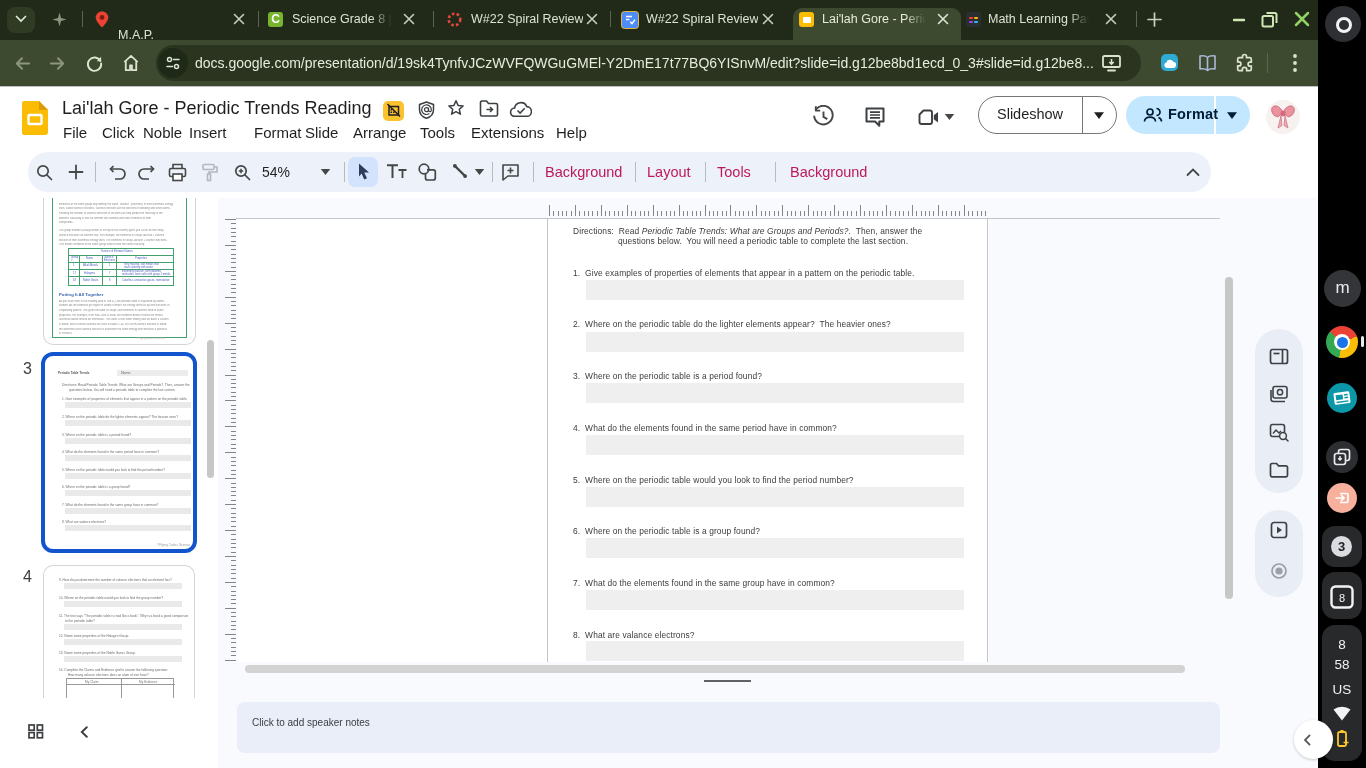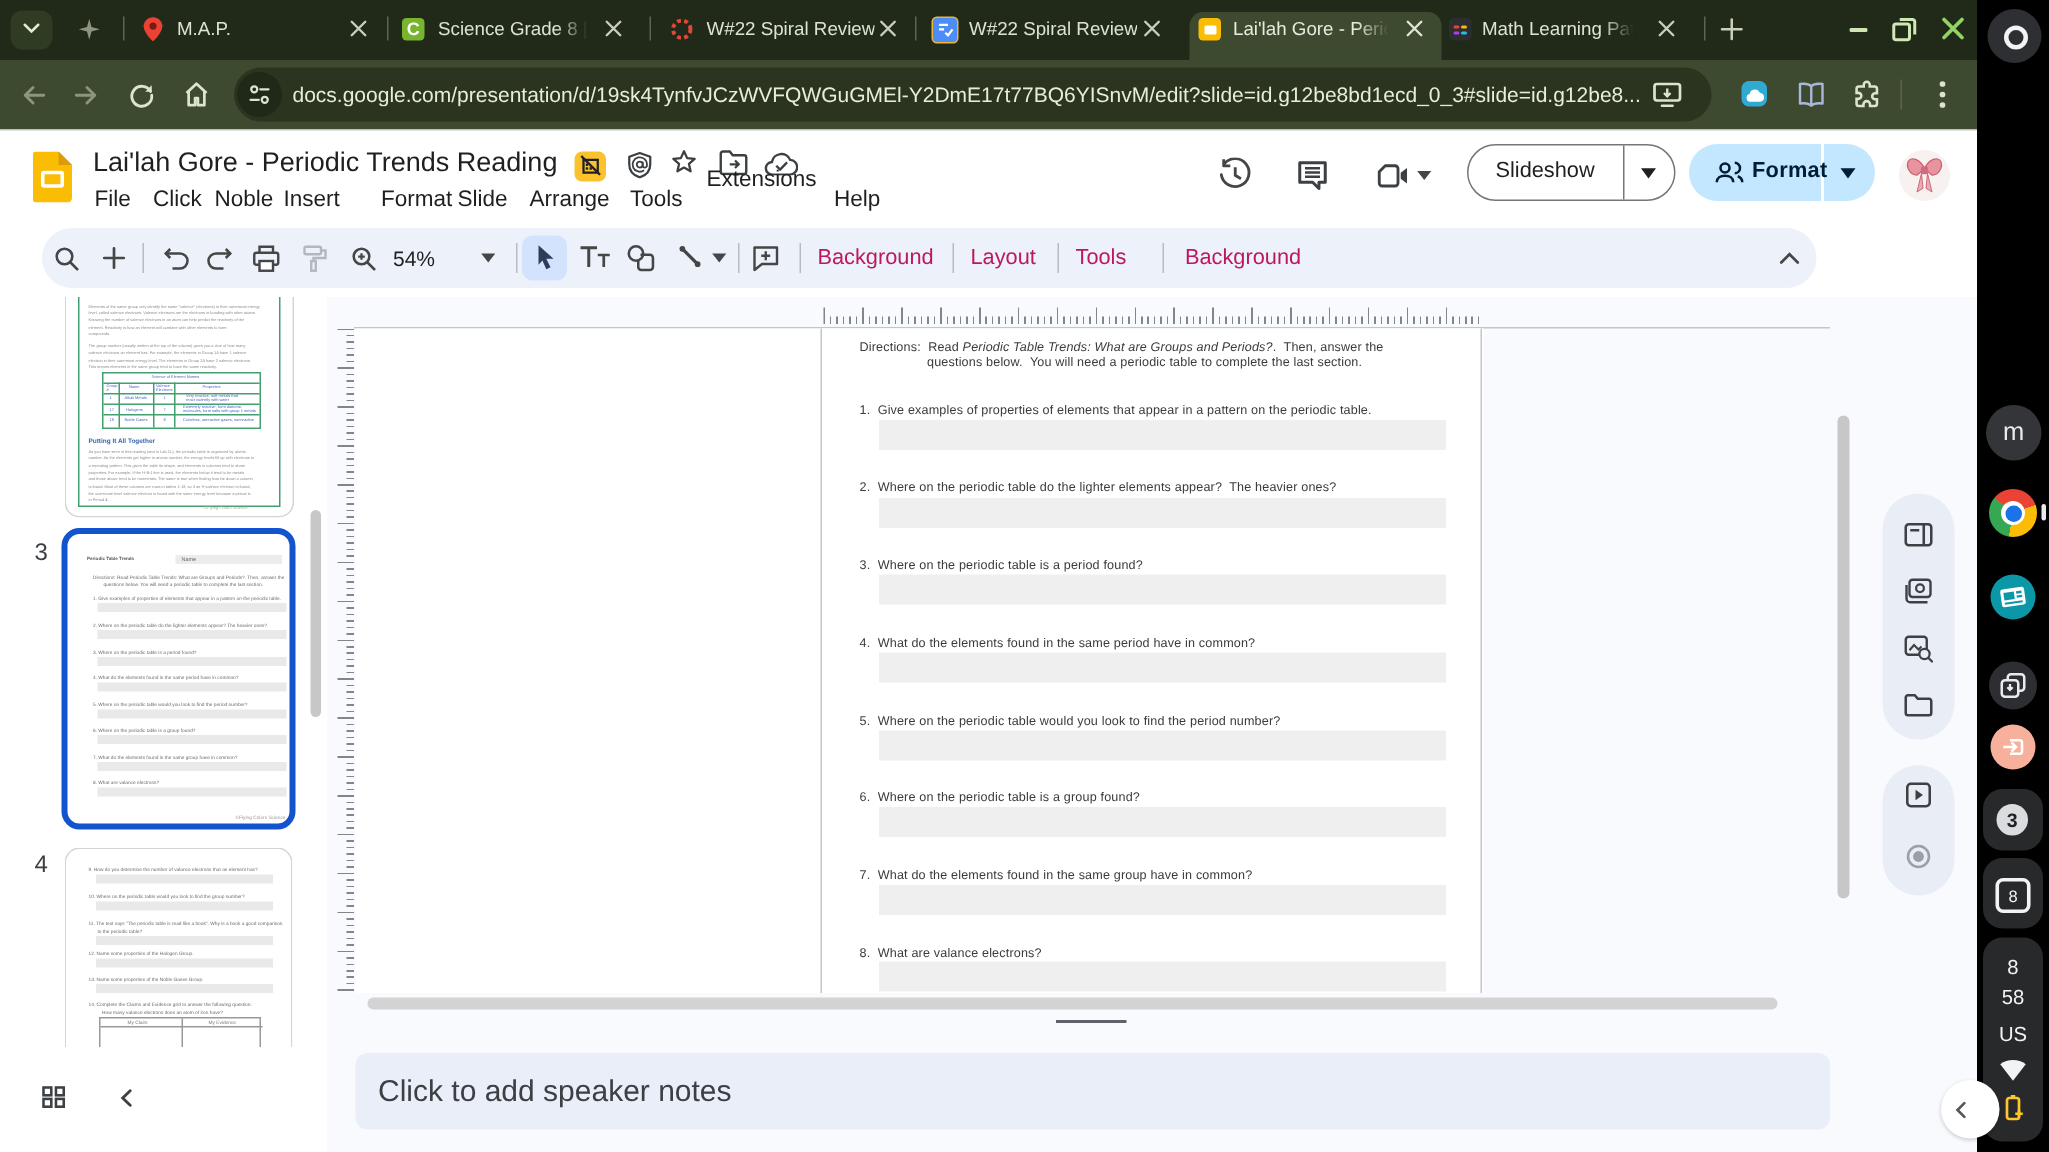--- a/index.html
+++ b/index.html
@@ -94,21 +94,21 @@
 <svg class="s" style="left:52px;top:12px" width="15" height="15" viewBox="0 0 15 15">
     <path d="M7.5 0.5 9 6l5.5 1.5L9 9l-1.5 5.5L6 9 0.5 7.5 6 6Z" fill="#8d9581"></path>
   </svg>
 <div class="sep" style="left:82px"></div>
 
 <svg class="s" style="left:94px;top:10px" width="16" height="18" viewBox="0 0 16 18">
     <path d="M8 1v2M2 7H0.5M15.5 7H14" stroke="#333" stroke-width="1.4"></path>
     <path d="M8 1.5C4.4 1.5 1.8 4.2 1.8 7.6 1.8 12 8 17.5 8 17.5S14.2 12 14.2 7.6C14.2 4.2 11.6 1.5 8 1.5Z" fill="#ea4335"></path>
     <circle cx="8" cy="7.4" r="2.4" fill="#7a1c12"></circle>
   </svg>
-<div class="tabtxt s" style="left:118px;top:12px;width:44px">M.A.P.</div>
+<div class="tabtxt s" style="left:118px;top:28px;width:44px">M.A.P.</div>
 <svg class="s" style="left:233px;top:13px" width="12" height="12" viewBox="0 0 12 12">
     <path d="M1.5 1.5 10.5 10.5M10.5 1.5 1.5 10.5" stroke="#c8cebc" stroke-width="1.6" stroke-linecap="round"></path>
   </svg>
 <div class="sep" style="left:258px"></div>
 
 <div class="s" style="left:268px;top:12px;width:15px;height:15px;border-radius:3px;background:#78b42e;color:#fff;font-size:12px;font-weight:bold;text-align:center;line-height:15px">C</div>
 <div class="tabtxt s fade" style="left:292px;top:12px;width:102px">Science Grade 8 | Gr</div>
 <svg class="s" style="left:403px;top:13px" width="12" height="12" viewBox="0 0 12 12">
     <path d="M1.5 1.5 10.5 10.5M10.5 1.5 1.5 10.5" stroke="#c8cebc" stroke-width="1.6" stroke-linecap="round"></path>
   </svg>
@@ -252,21 +252,21 @@
   </svg>
 
 <div class="menu s" style="left:63px;top:124px">File</div>
 <div class="menu s" style="left:102px;top:124px">Click</div>
 <div class="menu s" style="left:143px;top:124px">Noble</div>
 <div class="menu s" style="left:189px;top:124px">Insert</div>
 <div class="menu s" style="left:254px;top:124px">Format</div>
 <div class="menu s" style="left:305px;top:124px">Slide</div>
 <div class="menu s" style="left:353px;top:124px">Arrange</div>
 <div class="menu s" style="left:420px;top:124px">Tools</div>
-<div class="menu s" style="left:471px;top:111px">Extensions</div>
+<div class="menu s" style="left:471px;top:124px">Extensions</div>
 <div class="menu s" style="left:556px;top:124px">Help</div>
 
 <svg class="s" style="left:812px;top:105px" width="23" height="23" viewBox="0 0 23 23">
     <path d="M4.2 4.2A9.3 9.3 0 1 1 2.2 11.5" fill="none" stroke="#444746" stroke-width="1.9" stroke-linecap="round"></path>
     <path d="M3.8 1.2v4.4h4.4" fill="none" stroke="#444746" stroke-width="1.9" stroke-linejoin="round"></path>
     <path d="M11.5 6.5v5.4l3.8 2.2" fill="none" stroke="#444746" stroke-width="1.9"></path>
   </svg>
 <svg class="s" style="left:864px;top:106px" width="22" height="22" viewBox="0 0 22 22">
     <path d="M2.5 2.5h17v13h-4.2v4.2l-4.2-4.2H2.5z" fill="none" stroke="#3c4043" stroke-width="2" stroke-linejoin="round"></path>
     <path d="M6 6.2h10M6 9h10M6 11.8h10" stroke="#3c4043" stroke-width="1.7"></path>
@@ -416,21 +416,21 @@
   <div class="qb" style="left:39px;top:422px"></div>
 </div>
 
 <div class="s" style="left:1225px;top:277px;width:8px;height:322px;border-radius:4px;background:#c7c7c7"></div>
 
 <div class="s" style="left:245px;top:665px;width:940px;height:8px;border-radius:4px;background:#d3d3d3"></div>
 
 <div class="s" style="left:704px;top:680px;width:47px;height:2px;background:#5f6368"></div>
 
 <div class="s" style="left:237px;top:702px;width:983px;height:51px;border-radius:8px;background:#e9eef9"></div>
-<div class="s" style="left:252px;top:717px;font-size:20px;color:#3c4043">Click to add speaker notes</div>
+<div class="s" style="left:252px;top:717px;font-size:10px;color:#3c4043">Click to add speaker notes</div>
 
 <div class="s" style="left:1294px;top:720px;width:39px;height:39px;border-radius:50%;background:#fff;box-shadow:0 1px 3px rgba(0,0,0,.2)"></div>
 <svg class="s" style="left:1303px;top:734px" width="8" height="12" viewBox="0 0 8 12">
     <path d="M6.6 1.4 2 6l4.6 4.6" fill="none" stroke="#54575b" stroke-width="1.8" stroke-linecap="round"></path>
   </svg>
 
 <div class="s" style="left:1255px;top:329px;width:48px;height:164px;border-radius:24px;background:#e9edf6"></div>
 <svg class="s" style="left:1269px;top:348px" width="20" height="17" viewBox="0 0 20 17">
     <rect x="1.5" y="1.5" width="17" height="14" rx="2" fill="none" stroke="#3e4043" stroke-width="1.7"></rect>
     <path d="M13.5 2v13" stroke="#3e4043" stroke-width="1.7"></path>

